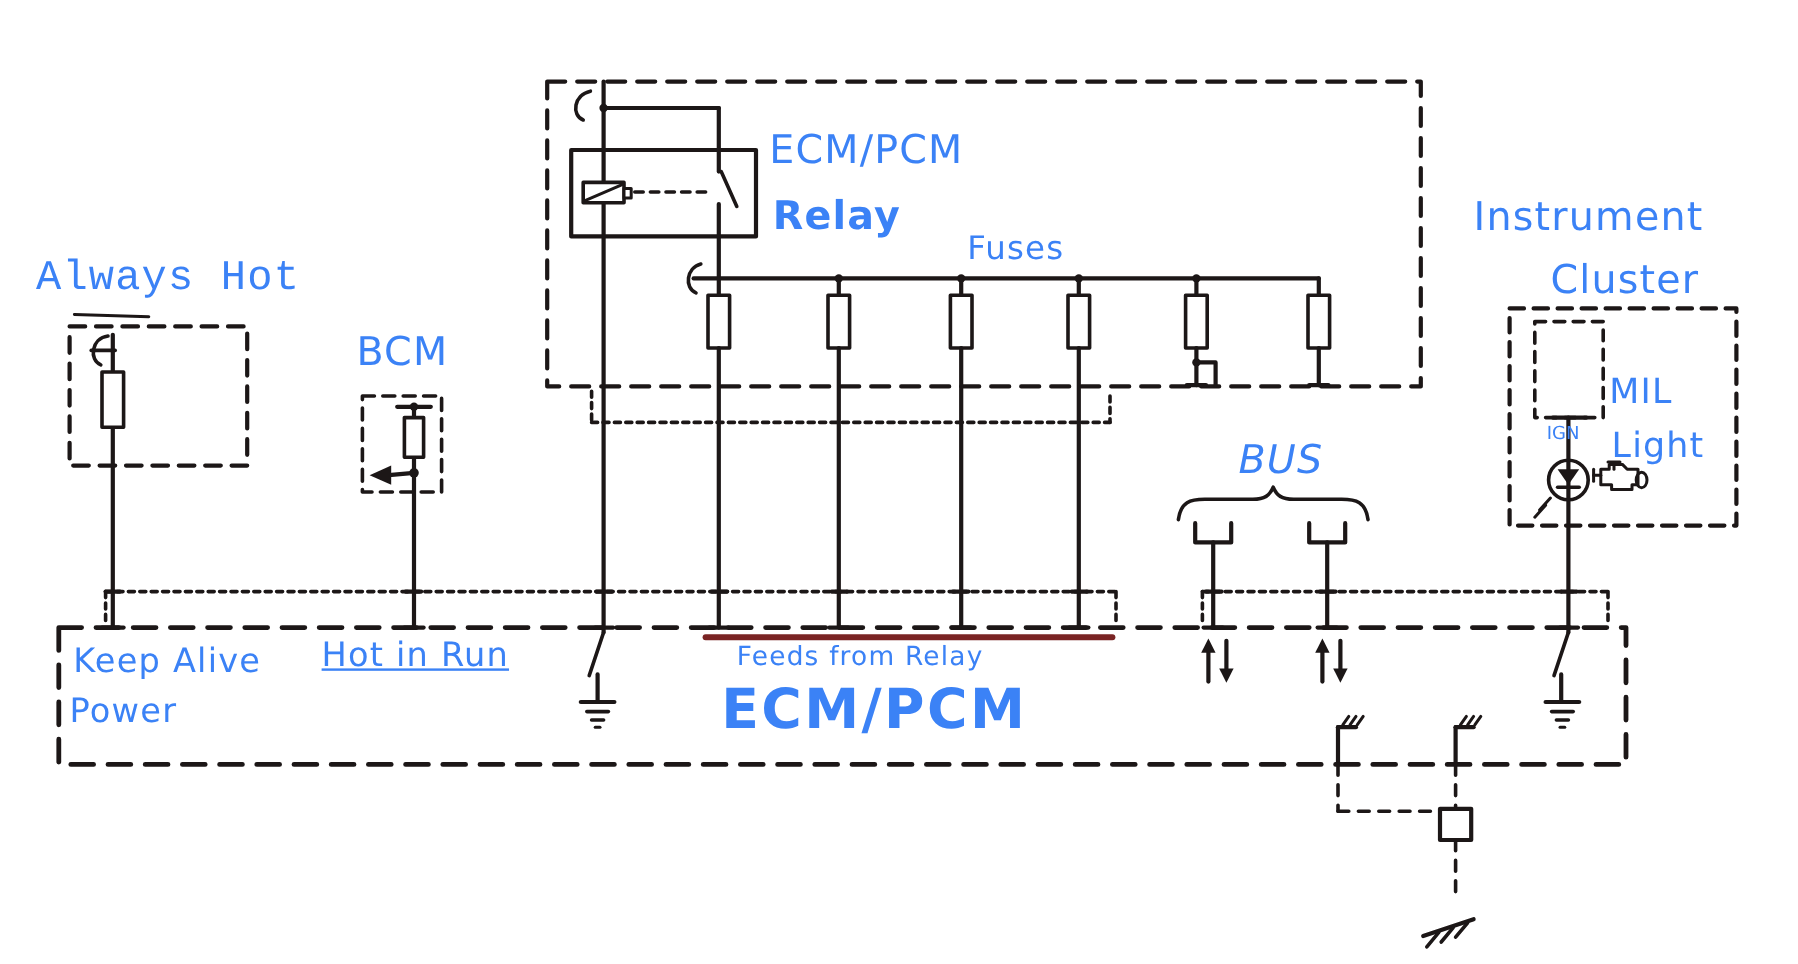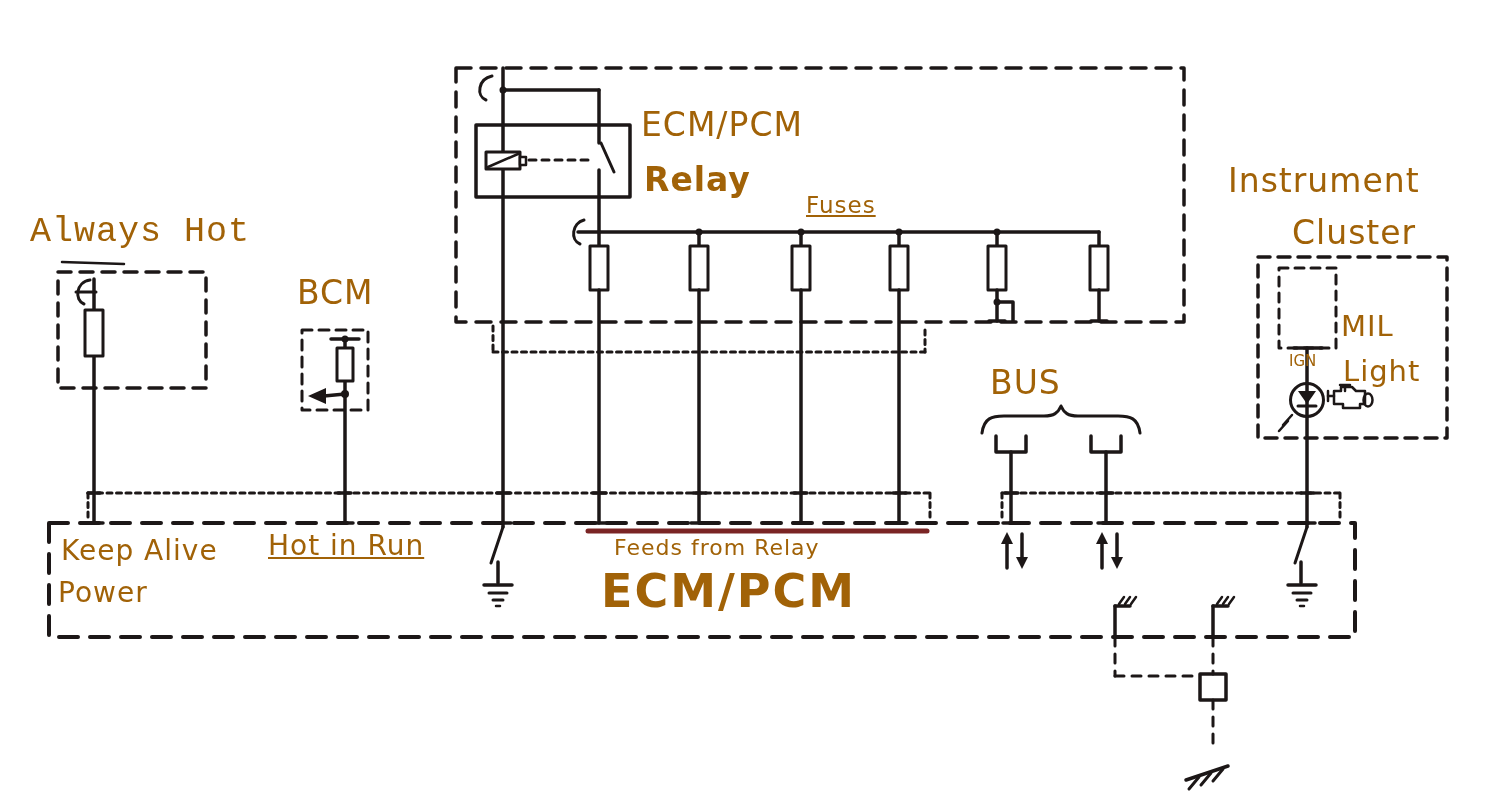--- a/index.html
+++ b/index.html
@@ -1,22 +1,22 @@
 <!DOCTYPE html>
 <html><head>
 <meta charset="utf-8">
 <title>diagram</title>
 <style>
   html,body{margin:0;padding:0;background:#fff;}
   #stage{position:relative;width:1498px;height:803px;background:#fff;overflow:hidden;
          font-family:"DejaVu Sans", sans-serif;}
   #linework{position:absolute;left:0;top:0;}
-  .lbl{position:absolute;color:#a16207;white-space:nowrap;letter-spacing:1px;line-height:1;}
+  .lbl{position:absolute;color:#3b82f6;white-space:nowrap;letter-spacing:1px;line-height:1;}
   .fs35{font-size:35px;} .fs33{font-size:33px;} .fs31{font-size:33px;} .fs29{font-size:29px;}
-  .fs28{font-size:28px;} .fs27{font-size:23px;text-decoration:underline;} .fs26{font-size:22px;} .fs15{font-size:15px;margin-top:30px;}
+  .fs28{font-size:28px;} .fs27{font-size:27px;} .fs26{font-size:22px;} .fs15{font-size:15px;margin-top:30px;}
   .big{font-size:46px;font-weight:bold;letter-spacing:2px;}
   svg *{vector-effect:none;}
 </style>
 </head>
 <body>
 
 <div id="stage">
 
   <svg id="linework" width="1498" height="803" viewBox="0 0 1498 803" fill="none" stroke="#1c1717" stroke-linecap="round" stroke-linejoin="round">
 
@@ -242,20 +242,20 @@
   <div class="lbl fs35" style="left:30px;top:215px;font-family:Liberation Mono, monospace;">Always Hot</div>
   <div class="lbl fs31" style="left:297px;top:276px;">BCM</div>
   <div class="lbl fs33" style="left:641px;top:108px;">ECM/PCM</div>
   <div class="lbl fs33" style="left:644px;top:163px;font-weight:bold;">Relay</div>
   <div class="lbl fs27" style="left:806px;top:194px;">Fuses</div>
   <div class="lbl fs33" style="left:1228px;top:164px;">Instrument</div>
   <div class="lbl fs33" style="left:1292px;top:216px;">Cluster</div>
   <div class="lbl fs15" style="left:1289px;top:324px;letter-spacing:0;">IGN</div>
   <div class="lbl fs29" style="left:1341px;top:312px;">MIL</div>
   <div class="lbl fs29" style="left:1343px;top:340px;margin-top:17px;">Light</div>
-  <div class="lbl fs31" style="left:990px;top:366px;">BUS</div>
+  <div class="lbl fs31" style="left:1032px;top:366px;font-style:italic;">BUS</div>
   <div class="lbl fs28" style="left:61px;top:537px;">Keep Alive</div>
   <div class="lbl fs28" style="left:58px;top:579px;">Power</div>
   <div class="lbl fs28" style="left:268px;top:532px;text-decoration:underline;">Hot in Run</div>
   <div class="lbl fs26" style="left:614px;top:537px;">Feeds from Relay</div>
   <div class="lbl big" style="left:601px;top:568px;">ECM/PCM</div>
 
 </div>
 
 </body></html>

